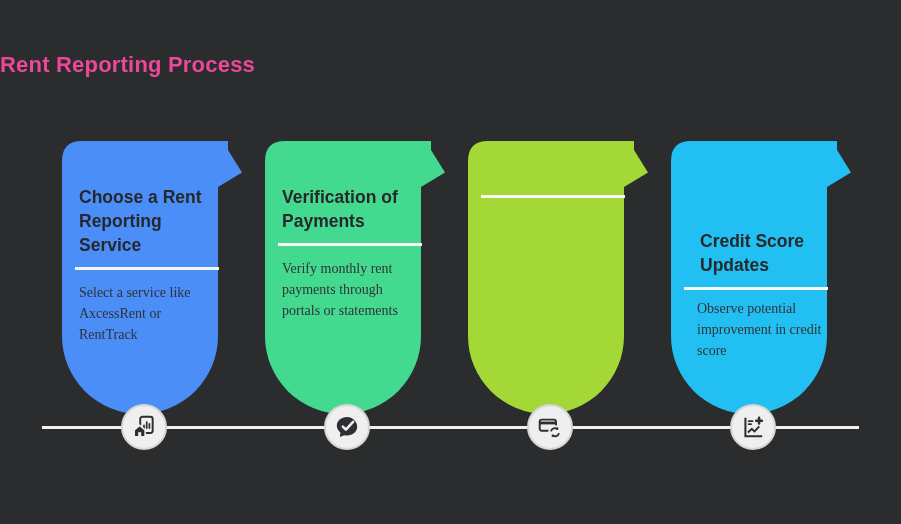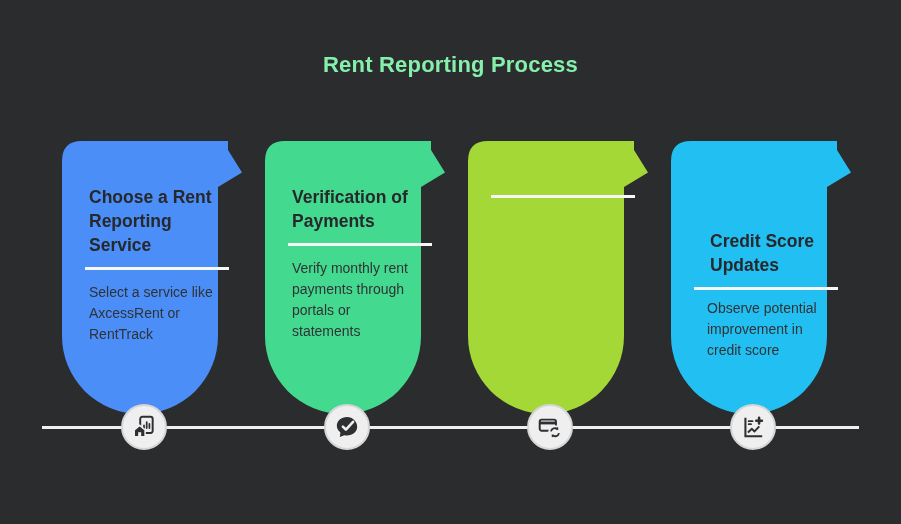--- a/index.html
+++ b/index.html
@@ -10,24 +10,24 @@
     height: 524px;
     background: #2b2c2e;
     overflow: hidden;
     font-family: "Liberation Sans", sans-serif;
   }
   .title {
     position: absolute;
     top: 52px;
     left: 0;
     width: 100%;
-    text-align: center;
+    text-align: left;
     font-size: 22px;
     font-weight: bold;
-    color: #86efac;
+    color: #ec4899;
     letter-spacing: 0.2px;
   }
   .timeline-line {
     position: absolute;
     left: 42px;
     top: 426px;
     width: 817px;
     height: 2.5px;
     background: #f0f0f0;
   }
@@ -44,21 +44,21 @@
   .card-shape {
     position: absolute;
     left: 0;
     top: 141px;
     width: 182px;
     height: 274px;
     display: block;
   }
   .card-text {
     position: absolute;
-    left: 23px;
+    left: 13px;
     top: 185px;
     width: 146px;
   }
   .card-title {
     padding-left: 4px;
     font-size: 17.5px;
     font-weight: bold;
     line-height: 24px;
     color: #27282b;
   }
@@ -69,20 +69,21 @@
     background: #f7f7f7;
   }
   .card-desc {
     margin-top: 12px;
     padding-left: 4px;
     max-width: 126px;
     box-sizing: content-box;
     font-size: 14px;
     line-height: 21px;
     color: #303236;
+    font-family: Liberation Serif, serif;
   }
   
   .step3 .card-desc  { padding-left: 17px; }
   .step4 .card-title { padding-left: 16px; margin-top: 44px; }
   .step4 .card-desc  { padding-left: 13px; margin-top: 8px; }
   .node {
     position: absolute;
     left: 59px;
     top: 404px;
     width: 46px;

